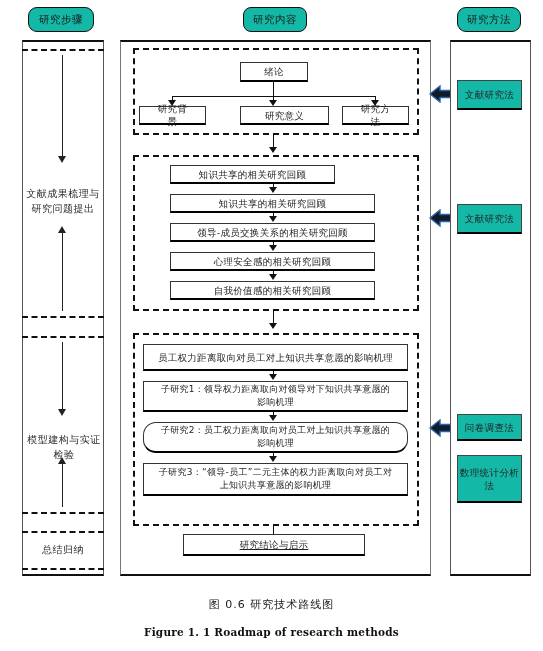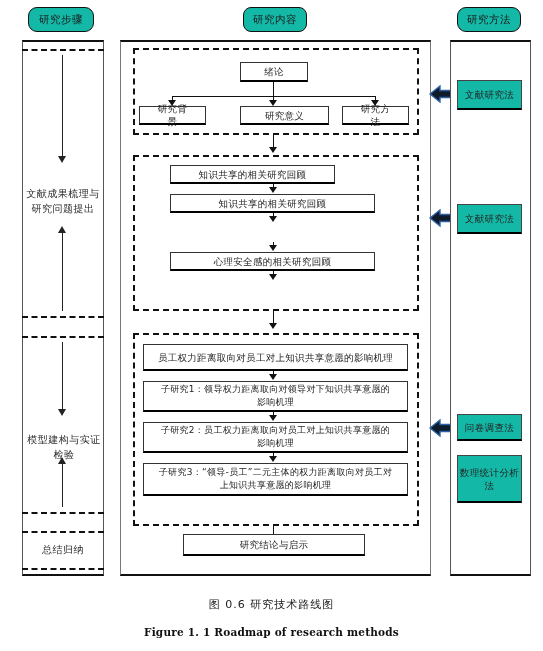--- a/index.html
+++ b/index.html
@@ -253,61 +253,67 @@
   </div>
   <div class="conn-v" style="left:273px; top:184px; height:5px;"></div>
   <div class="tri-down" style="left:269px; top:187px;"></div>
 
   <div class="pbox" style="left:170px; top:194px; width:205px; height:19px;">
     <span>知识共享的相关研究回顾</span>
   </div>
   <div class="conn-v" style="left:273px; top:213px; height:5px;"></div>
   <div class="tri-down" style="left:269px; top:216px;"></div>
 
+  <div class="pbox" style="left:170px; top:223px; width:205px; height:19px;">
+    <span>领导-成员交换关系的相关研究回顾</span>
+  </div>
   <div class="conn-v" style="left:273px; top:242px; height:5px;"></div>
   <div class="tri-down" style="left:269px; top:245px;"></div>
 
   <div class="pbox" style="left:170px; top:252px; width:205px; height:19px;">
     <span>心理安全感的相关研究回顾</span>
   </div>
   <div class="conn-v" style="left:273px; top:271px; height:5px;"></div>
   <div class="tri-down" style="left:269px; top:274px;"></div>
 
+  <div class="pbox" style="left:170px; top:281px; width:205px; height:19px;">
+    <span>自我价值感的相关研究回顾</span>
+  </div>
 
   <div class="conn-v" style="left:273px; top:311px; height:14px;"></div>
   <div class="tri-down" style="left:269px; top:323px;"></div>
 
   <div class="group-box" style="left:133px; top:333px; width:286px; height:193px;"></div>
 
   <div class="pbox" style="left:143px; top:344px; width:265px; height:27px;">
     <span>员工权力距离取向对员工对上知识共享意愿的影响机理</span>
   </div>
   <div class="conn-v" style="left:273px; top:371px; height:5px;"></div>
   <div class="tri-down" style="left:269px; top:374px;"></div>
 
   <div class="pbox small" style="left:143px; top:381px; width:265px; height:31px;">
     <span>子研究1：领导权力距离取向对领导对下知识共享意愿的影响机理</span>
   </div>
   <div class="conn-v" style="left:273px; top:412px; height:5px;"></div>
   <div class="tri-down" style="left:269px; top:415px;"></div>
 
-  <div class="pbox small" style="left:143px; top:422px; width:265px; height:31px;">
+  <div class="pbox small" style="left:143px; top:422px; width:265px; height:31px;border-radius:13px;">
     <span>子研究2：员工权力距离取向对员工对上知识共享意愿的影响机理</span>
   </div>
   <div class="conn-v" style="left:273px; top:453px; height:5px;"></div>
   <div class="tri-down" style="left:269px; top:456px;"></div>
 
   <div class="pbox small" style="left:143px; top:463px; width:265px; height:33px;">
     <span>子研究3：“领导-员工”二元主体的权力距离取向对员工对上知识共享意愿的影响机理</span>
   </div>
 
   <div class="conn-v" style="left:273px; top:526px; height:14px;"></div>
   <div class="tri-down" style="left:269px; top:538px;"></div>
 
-  <div class="pbox" style="left:183px; top:534px; width:182px; height:22px;">
+  <div class="pbox" style="left:183px; top:534px; width:182px; height:22px;text-decoration:underline;">
     <span>研究结论与启示</span>
   </div>
 
   <svg class="marrow" style="left:429px; top:85px;" viewBox="0 0 26 18">
     <polygon points="1,9 11,1 11,5.5 25,5.5 25,12.5 11,12.5 11,17" fill="#0d1b2a" stroke="#2d62a8" stroke-width="1.4"></polygon>
   </svg>
   <svg class="marrow" style="left:429px; top:209px;" viewBox="0 0 26 18">
     <polygon points="1,9 11,1 11,5.5 25,5.5 25,12.5 11,12.5 11,17" fill="#0d1b2a" stroke="#2d62a8" stroke-width="1.4"></polygon>
   </svg>
   <svg class="marrow" style="left:429px; top:419px;" viewBox="0 0 26 18">

